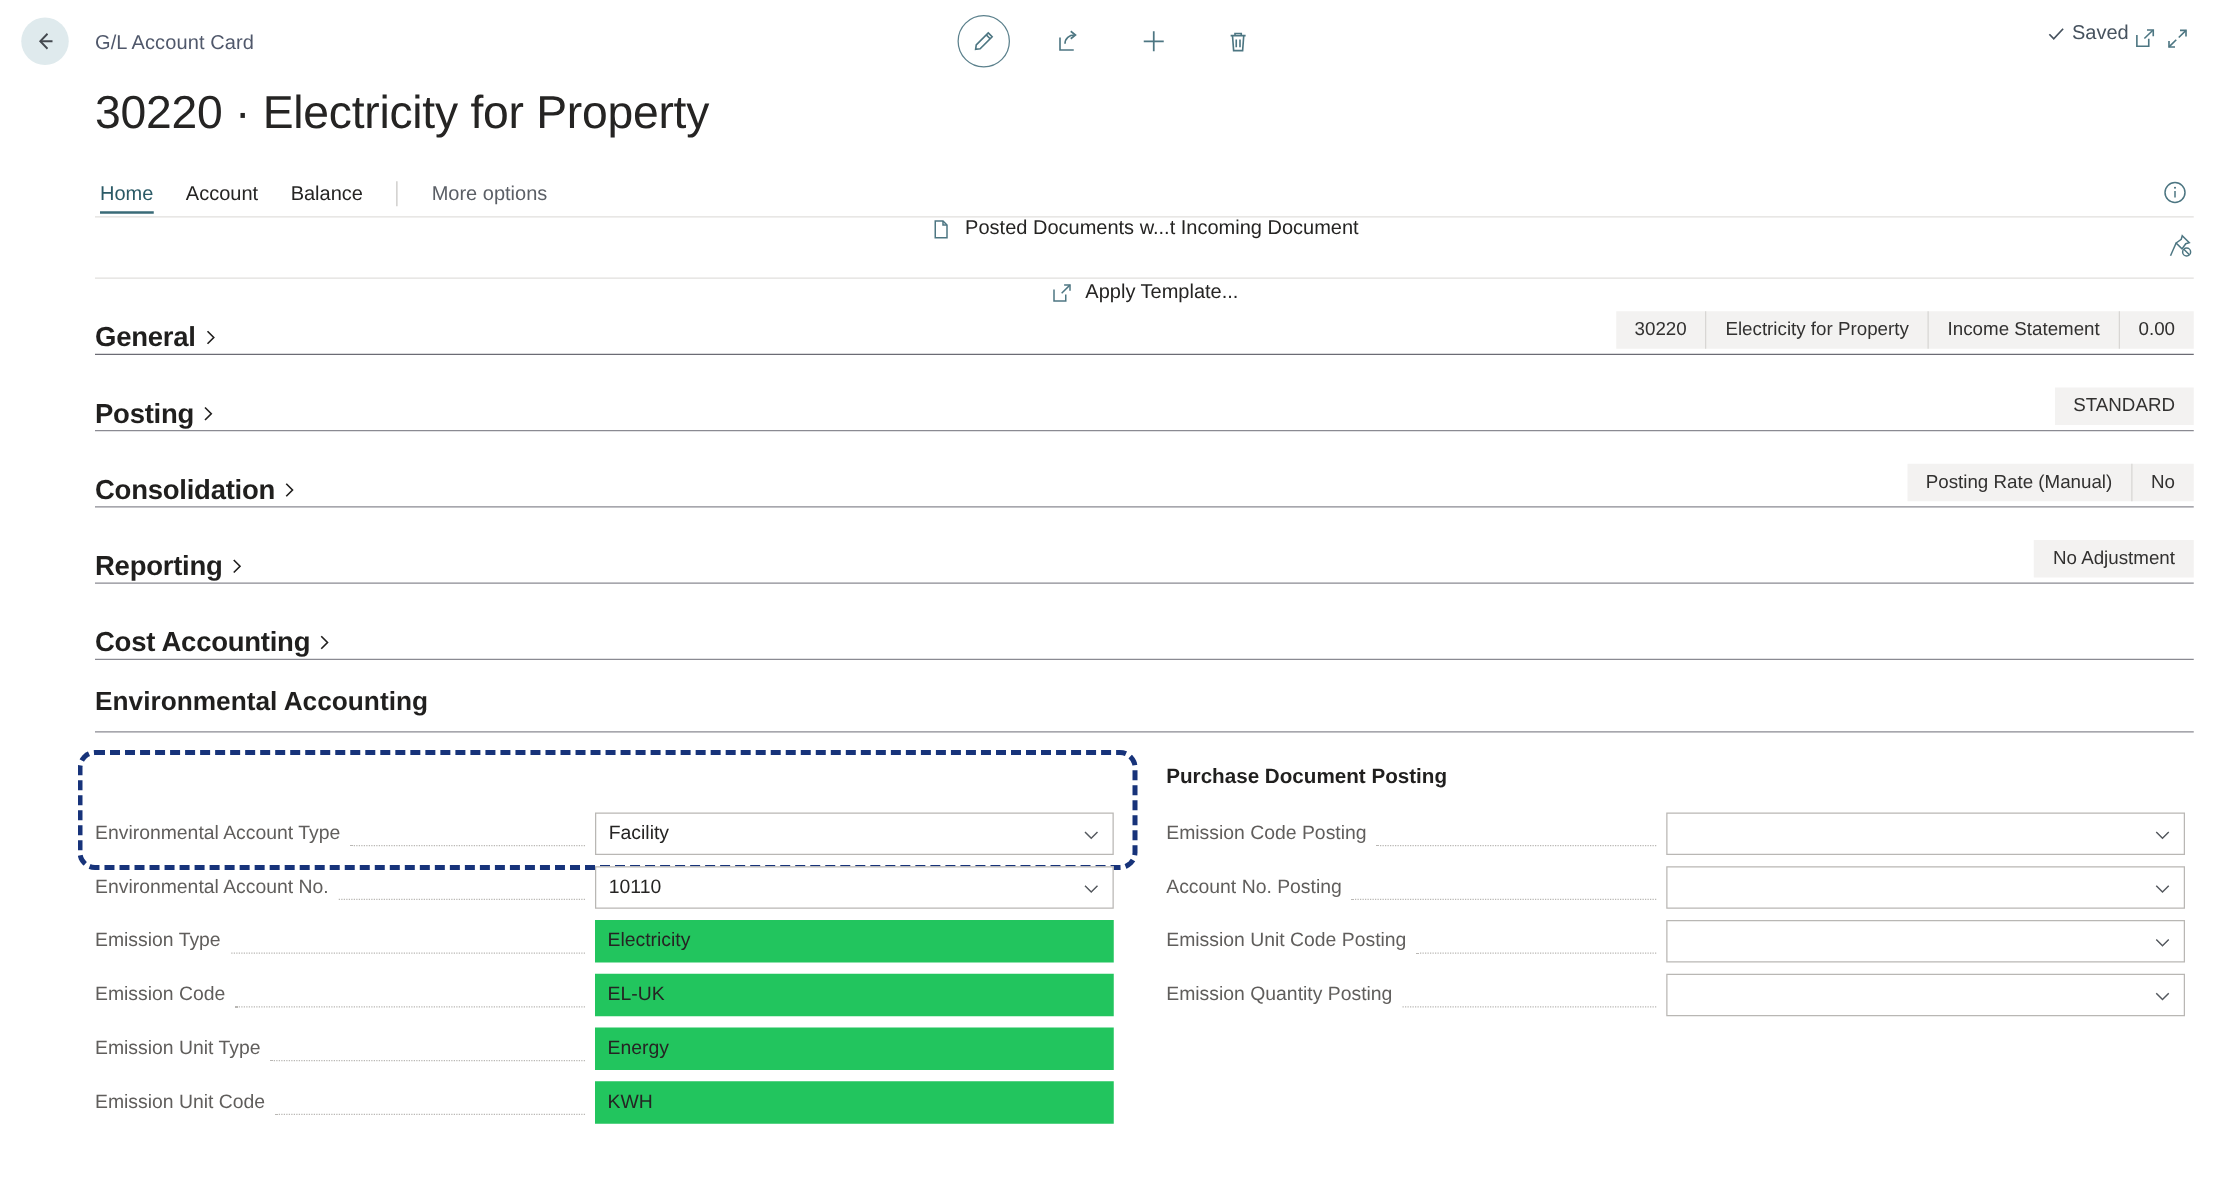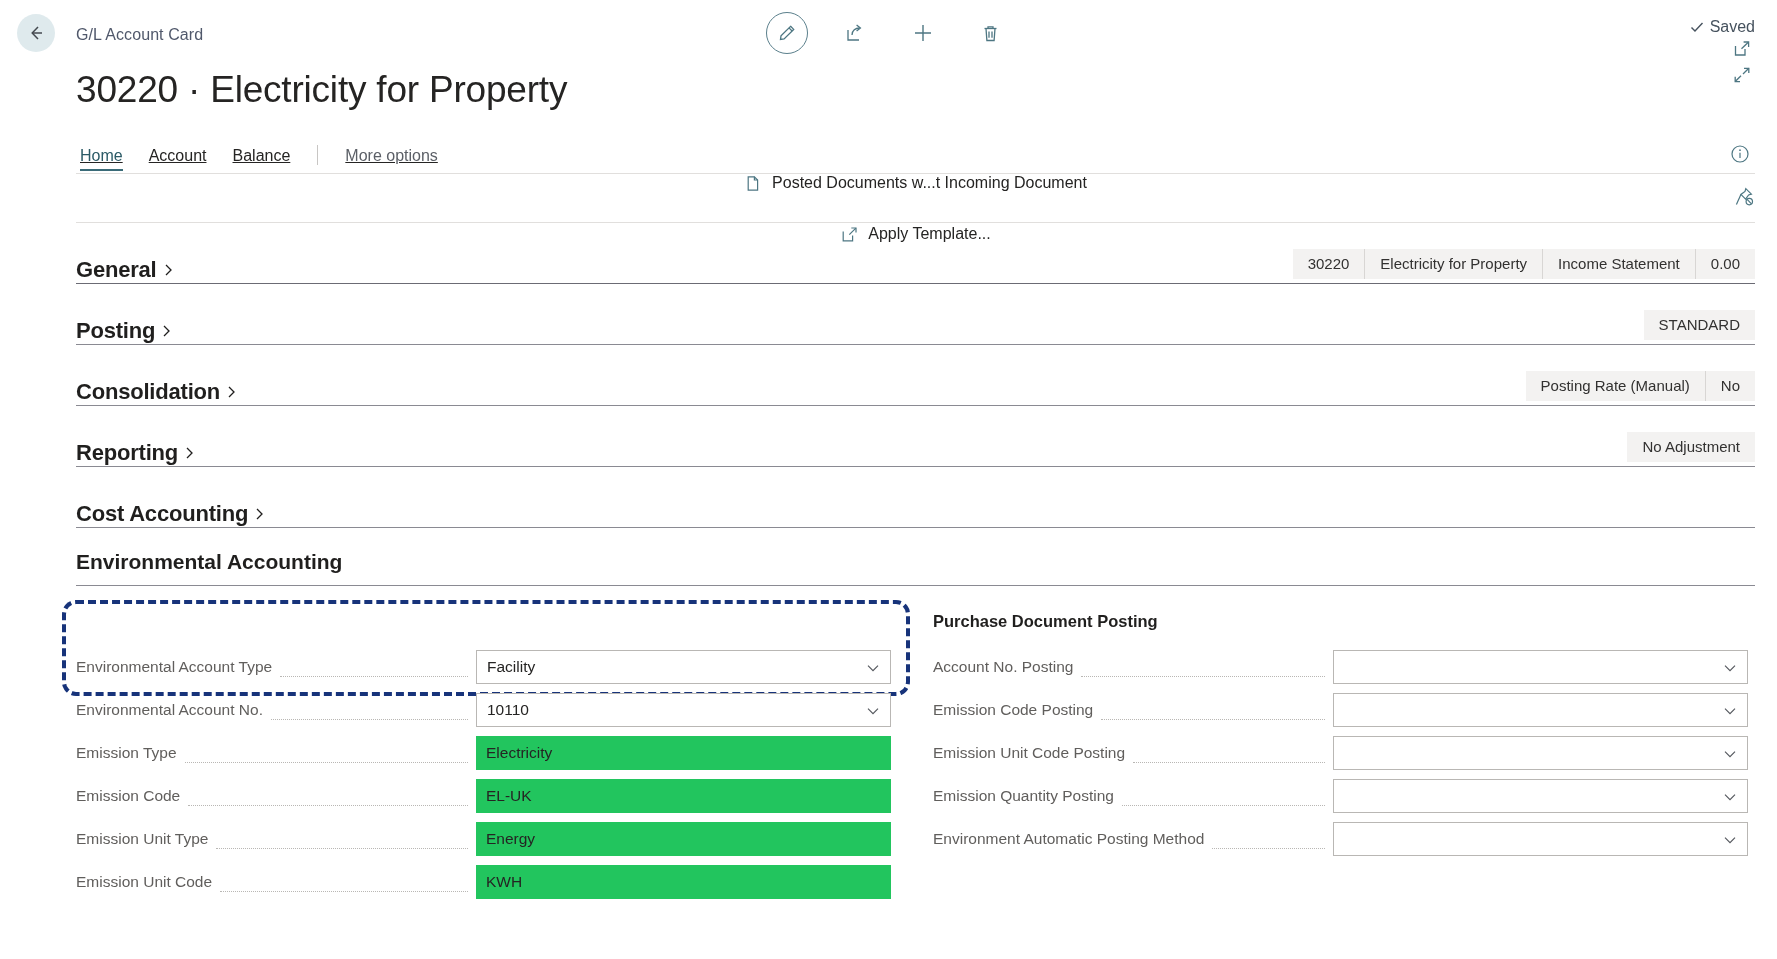--- a/index.html
+++ b/index.html
@@ -33,41 +33,41 @@
     width: 42px; height: 42px; border-radius: 50%;
     border: 1.4px solid #5b808c; display: flex; align-items: center; justify-content: center;
     cursor: pointer;
   }
   .tool-plain {
     width: 42px; height: 42px; display: flex; align-items: center; justify-content: center;
     cursor: pointer;
   }
   .right-tools {
     position: absolute; right: 22px; top: 18px;
-    display: flex; align-items: flex-end;  flex-direction: column;
+    display: flex; align-items: flex-start; 
   }
   .saved {
     display: flex; align-items: center; gap: 5px;
     font-size: 16px; color: #46525e;
   }
   .rt-icon { width: 26px; height: 26px; display: flex; align-items: center; justify-content: center; cursor: pointer; }
 
   
   .page-title {
     margin: 0 0 0 76px;
     font-size: 37px; font-weight: 400; color: #252423;
     letter-spacing: -.2px; line-height: 1.1;
     padding-top: 4px;
   }
 
   
   .tabstrip {
     margin: 26px 0 0 0; padding: 0 76px;
     display: flex; align-items: flex-end; gap: 0;
-    position: relative; height: 36px; text-decoration: underline;
+    position: relative; height: 36px;
   }
   .tab {
     font-size: 16px; color: #252423; padding: 0 13px 8px 13px;
     cursor: pointer; position: relative; white-space: nowrap;
   }
   .tab:first-child { padding-left: 4px; }
   .tab.active { color: #2b5a66; }
   .tab.active::after {
     content: ""; position: absolute; left: 4px; right: 13px; bottom: 2px;
     height: 2px; background: #3a6b78;
@@ -473,36 +473,36 @@
         <span class="field-ctl">
           <span class="ctl-readonly">KWH</span>
         </span>
       </div>
     </div>
 
     <div class="col right">
       <div class="sub-head">Purchase Document Posting</div>
 
       <div class="field-row">
-        <span class="field-label">Account No. Posting</span>
+        <span class="field-label">Emission Code Posting</span>
         <span class="leader"></span>
         <span class="field-ctl">
           <span class="ctl-input">
             <span></span>
             <span class="chev">
               <svg width="16" height="16" viewBox="0 0 16 16" fill="none" stroke="#54585e" stroke-width="1.15">
                   <path d="M3 5.6 L8 10.6 L13 5.6"></path>
                 </svg>
             </span>
           </span>
         </span>
       </div>
 
       <div class="field-row">
-        <span class="field-label">Emission Code Posting</span>
+        <span class="field-label">Account No. Posting</span>
         <span class="leader"></span>
         <span class="field-ctl">
           <span class="ctl-input">
             <span></span>
             <span class="chev">
               <svg width="16" height="16" viewBox="0 0 16 16" fill="none" stroke="#54585e" stroke-width="1.15">
                   <path d="M3 5.6 L8 10.6 L13 5.6"></path>
                 </svg>
             </span>
           </span>
@@ -532,30 +532,16 @@
             <span></span>
             <span class="chev">
               <svg width="16" height="16" viewBox="0 0 16 16" fill="none" stroke="#54585e" stroke-width="1.15">
                   <path d="M3 5.6 L8 10.6 L13 5.6"></path>
                 </svg>
             </span>
           </span>
         </span>
       </div>
 
-      <div class="field-row">
-        <span class="field-label">Environment Automatic Posting Method</span>
-        <span class="leader"></span>
-        <span class="field-ctl">
-          <span class="ctl-input">
-            <span></span>
-            <span class="chev">
-              <svg width="16" height="16" viewBox="0 0 16 16" fill="none" stroke="#54585e" stroke-width="1.15">
-                  <path d="M3 5.6 L8 10.6 L13 5.6"></path>
-                </svg>
-            </span>
-          </span>
-        </span>
-      </div>
     </div>
 
   </div>
 </div>
 
 </body></html>

